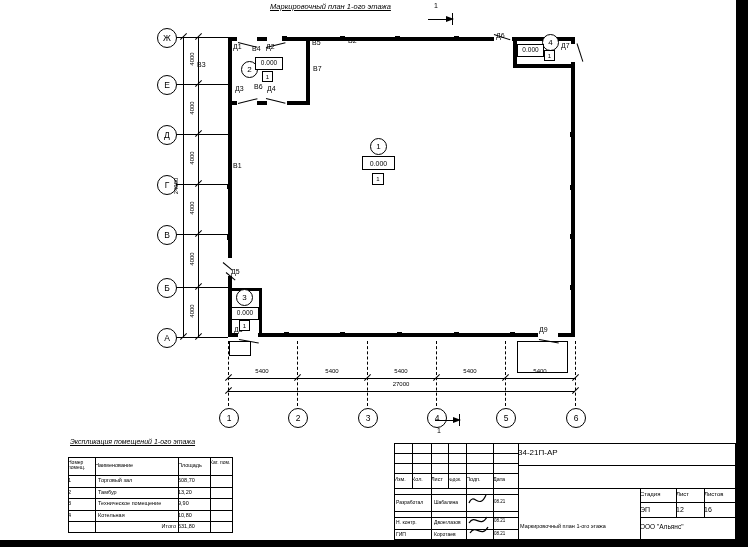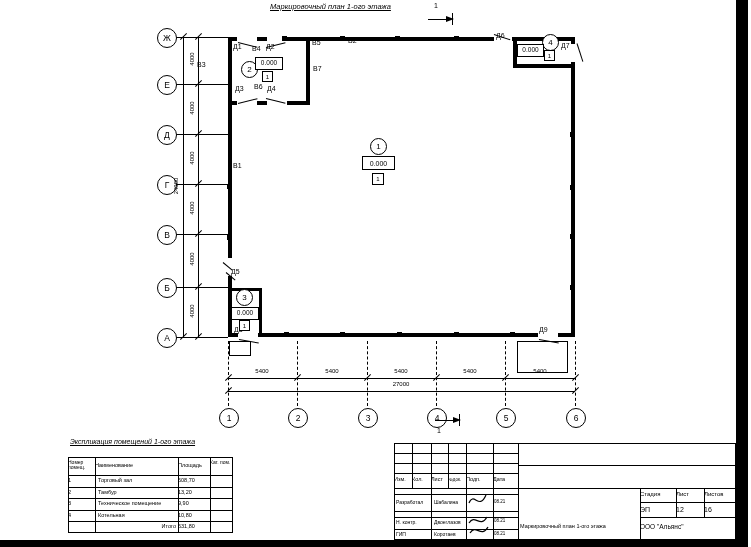--- a/index.html
+++ b/index.html
@@ -307,20 +307,21 @@
   <div class="tbt" style="left:396px;top:532px;font-size:5px">ГИП</div>
   <div class="tbt" style="left:434px;top:532px;font-size:5px">Коротаев</div>
   <div class="tbt c" style="left:494px;top:532px;width:23px;font-size:4.5px">08.21</div>
 
   <svg style="position:absolute;left:466px;top:489px" width="27" height="50">
     <path d="M3 14 C 8 2, 13 22, 20 6" stroke="#000" fill="none" stroke-width="1.2"></path>
     <path d="M3 34 C 9 24, 14 40, 21 28" stroke="#000" fill="none" stroke-width="1.2"></path>
     <path d="M4 44 C 10 34, 15 50, 22 38" stroke="#000" fill="none" stroke-width="1.2"></path>
   </svg>
 
+  <div class="tbt c" style="left:518px;top:449px;width:218px;font-size:8px">34-21П-АР</div>
   <div class="tbt c" style="left:640px;top:491px;width:36px;font-size:6px">Стадия</div>
   <div class="tbt c" style="left:676px;top:491px;width:28px;font-size:6px">Лист</div>
   <div class="tbt c" style="left:704px;top:491px;width:32px;font-size:6px">Листов</div>
   <div class="tbt c" style="left:640px;top:506px;width:36px;font-size:7px">ЭП</div>
   <div class="tbt c" style="left:676px;top:506px;width:28px;font-size:7px">12</div>
   <div class="tbt c" style="left:704px;top:506px;width:32px;font-size:7px">16</div>
   <div class="tbt c" style="left:520px;top:524px;width:118px;font-size:5.5px">Маркировочный план 1-ого этажа</div>
   <div class="tbt c" style="left:640px;top:524px;width:96px;font-size:6.5px">ООО "Альянс"</div>
 
   <div class="w" style="left:736px;top:0;width:12px;height:547px"></div>

